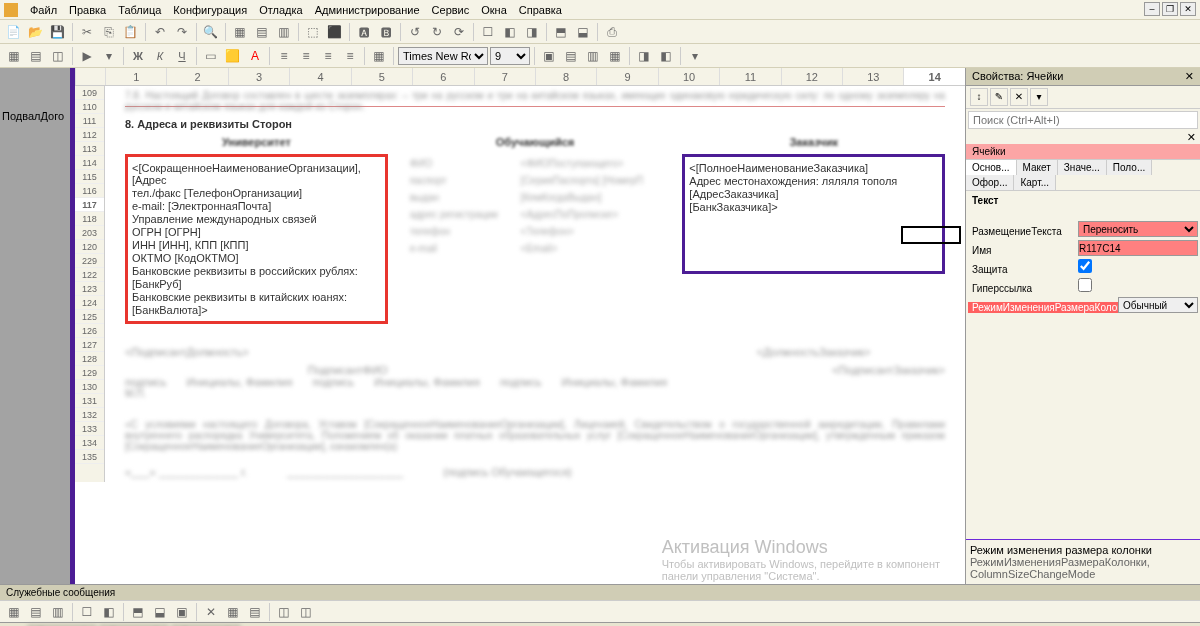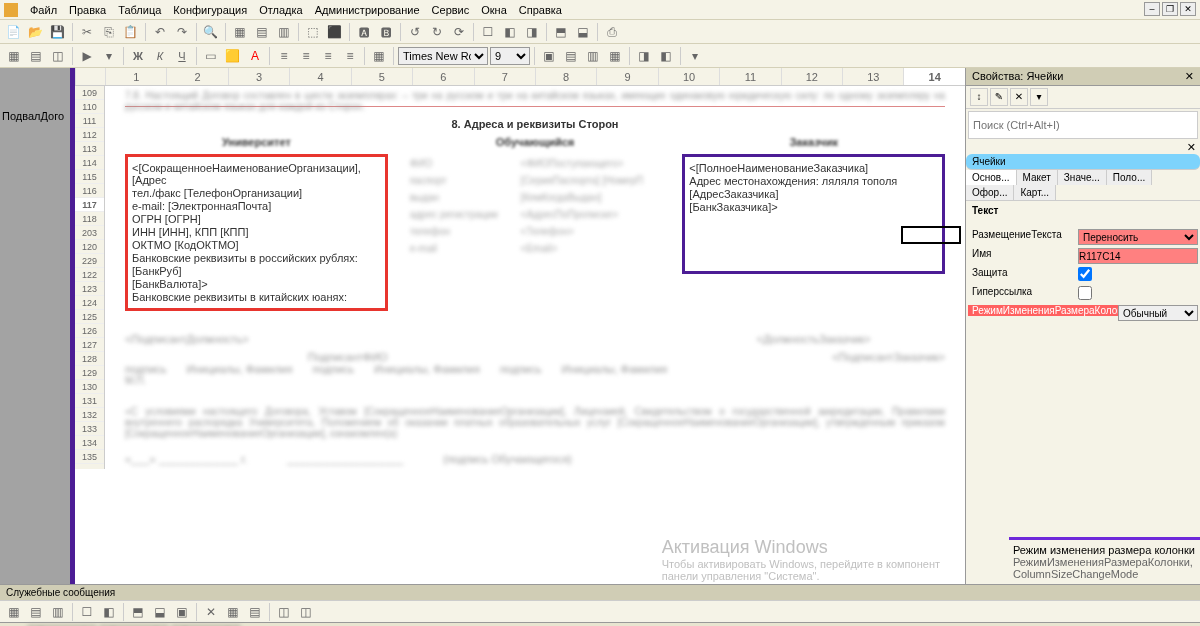--- a/index.html
+++ b/index.html
@@ -17,49 +17,49 @@
 .leftcol{width:75px;background:#a3a3a3;border-right:5px solid #4c1d95;padding-top:40px;font-size:10px;}
 .doc-area{flex:1;background:#fff;position:relative;overflow:hidden;}
 .ruler{height:18px;background:#f5f3e7;border-bottom:1px solid #ccc;display:flex;font-size:9px;color:#666;}
 .ruler div{flex:1;text-align:center;border-left:1px solid #ddd;line-height:18px;}
 .ruler div.active{background:#fff;font-weight:bold;}
 .rowgrid{display:flex;}
 .rownum-col{width:30px;background:#f5f3e7;border-right:1px solid #ccc;}
 .rownum{height:14px;text-align:center;font-size:9px;color:#666;border-bottom:1px solid #eee;line-height:14px;}
 .page{flex:1;background:#fff;padding:4px 20px;position:relative;color:#333;}
 .blur{filter:blur(2px);color:#999;}
-.sec-title{text-align:center;font-weight:bold;margin:6px 0;}
+.sec-title{font-weight:bold;margin:6px 0;}
 .three-col{display:flex;gap:16px;margin-top:4px;}
 .col{flex:1;}
 .col-title{text-align:center;font-weight:bold;margin-bottom:6px;filter:blur(1.5px);}
 .redbox{border:3px solid #e8352e;padding:4px;min-height:140px;}
 .redbox-r{border:3px solid #4c1d95;padding:4px;min-height:120px;}
 .line{margin:1px 0;font-size:11px;}
 .mid-table{width:100%;}
 .mid-table td{padding:2px 4px;filter:blur(2px);color:#aaa;font-size:10px;}
 .right-panel{width:235px;background:#f5f3e7;border-left:1px solid #999;display:flex;flex-direction:column;}
 .rp-title{background:#d0cdb5;padding:2px 6px;font-size:11px;border-bottom:1px solid #999;display:flex;justify-content:space-between;}
 .rp-title .x{cursor:pointer;}
 .rp-toolbar{padding:2px 4px;display:flex;gap:2px;border-bottom:1px solid #ccc;}
 .rp-toolbar div{width:18px;height:18px;border:1px solid #ccc;font-size:10px;text-align:center;line-height:16px;}
 .rp-search{padding:2px;}
-.rp-search input{width:100%;height:28px;border:1px solid #ccc;padding:0 4px;color:#aaa;}
-.rp-hdr{background:#7dd3fc;padding:2px 6px;font-size:10px;border-bottom:1px solid #ccc;border-radius:6px;}
+.rp-search input{width:100%;height:18px;border:1px solid #ccc;padding:0 4px;color:#aaa;}
+.rp-hdr{background:#fca5a5;padding:2px 6px;font-size:10px;border-bottom:1px solid #ccc;}
 .rp-tabs{display:flex;flex-wrap:wrap;border-bottom:1px solid #ccc;}
 .rp-tabs div{padding:2px 6px;font-size:10px;border-right:1px solid #ccc;background:#eee;cursor:pointer;}
 .rp-tabs div.active{background:#fff;}
 .rp-body{flex:1;padding:2px;overflow:auto;}
-.prop-row{display:flex;align-items:flex-start;margin:1px 0;height:18px;}
+.prop-row{display:flex;align-items:flex-end;margin:1px 0;height:18px;}
 .prop-label{width:110px;font-size:10px;padding-left:4px;}
 .prop-val{flex:1;}
 .prop-val input,.prop-val select{width:100%;height:16px;font-size:10px;border:1px solid #999;}
 .prop-val input[type=checkbox]{width:14px;height:14px;}
 .hl-red{background:#ff8080;}
 .hl-red2{background:#ff6060;color:#fff;}
-.rp-desc{border-top:3px solid #6d28d9;padding:4px;font-size:10px;min-height:38px;margin-left:43px;}
+.rp-desc{border-top:1px solid #6d28d9;padding:4px;font-size:10px;min-height:38px;}
 .bottom-bar{background:#d0cdb5;height:16px;padding:0 6px;font-size:10px;line-height:16px;border-top:1px solid #999;}
 .toolbar2{background:#f5f3e7;height:22px;display:flex;align-items:center;padding:2px 4px;gap:2px;border-top:1px solid #ccc;}
 .taskbar{background:#e8e5d0;height:22px;display:flex;align-items:center;padding:0 4px;gap:4px;border-top:1px solid #999;}
 .taskbar .tab{background:#d0cdb5;border:1px solid #999;height:18px;padding:0 8px;line-height:16px;font-size:10px;filter:blur(2px);}
 .watermark{position:absolute;right:260px;bottom:44px;color:#c0c0c0;font-size:10px;text-align:left;pointer-events:none;}
 .watermark .big{font-size:18px;}
 .selcell{position:absolute;right:4px;top:140px;width:60px;height:18px;border:2px solid #000;}
 .red-line{position:absolute;left:20px;right:20px;top:20px;height:1px;background:#d88;}
 </style>
 </head>
@@ -221,27 +221,28 @@
         <div class="selcell"></div>
         <div class="blur" style="font-size:10px;text-align:justify;">7.8. Настоящий Договор составлен в шести экземплярах: – три на русском и три на китайском языках, имеющих одинаковую юридическую силу: по одному экземпляру на русском и китайском языках для каждой из Сторон.</div>
         <div class="sec-title">8. Адреса и реквизиты Сторон</div>
         <div class="three-col">
           <div class="col">
             <div class="col-title">Университет</div>
             <div class="redbox">
               <div class="line">&lt;[СокращенноеНаименованиеОрганизации], [Адрес</div>
               <div class="line">тел./факс [ТелефонОрганизации]</div>
               <div class="line">e-mail: [ЭлектроннаяПочта]</div>
+              <div class="line">Управление международных связей</div>
               <div class="line">ОГРН [ОГРН]</div>
               <div class="line">ИНН [ИНН], КПП [КПП]</div>
               <div class="line">ОКТМО [КодОКТМО]</div>
               <div class="line">Банковские реквизиты в российских рублях:</div>
               <div class="line">[БанкРуб]</div>
+              <div class="line">Банковские реквизиты в китайских юанях:</div>
               <div class="line">[БанкВалюта]&gt;</div>
-              <div class="line">Банковские реквизиты в китайских юанях:</div>
             </div>
           </div>
           <div class="col">
             <div class="col-title">Обучающийся</div>
             <table class="mid-table">
               <tbody>
                   <tr>
                     <td>ФИО</td>
                     <td>&lt;ФИОПоступающего&gt;</td>
                   </tr>

